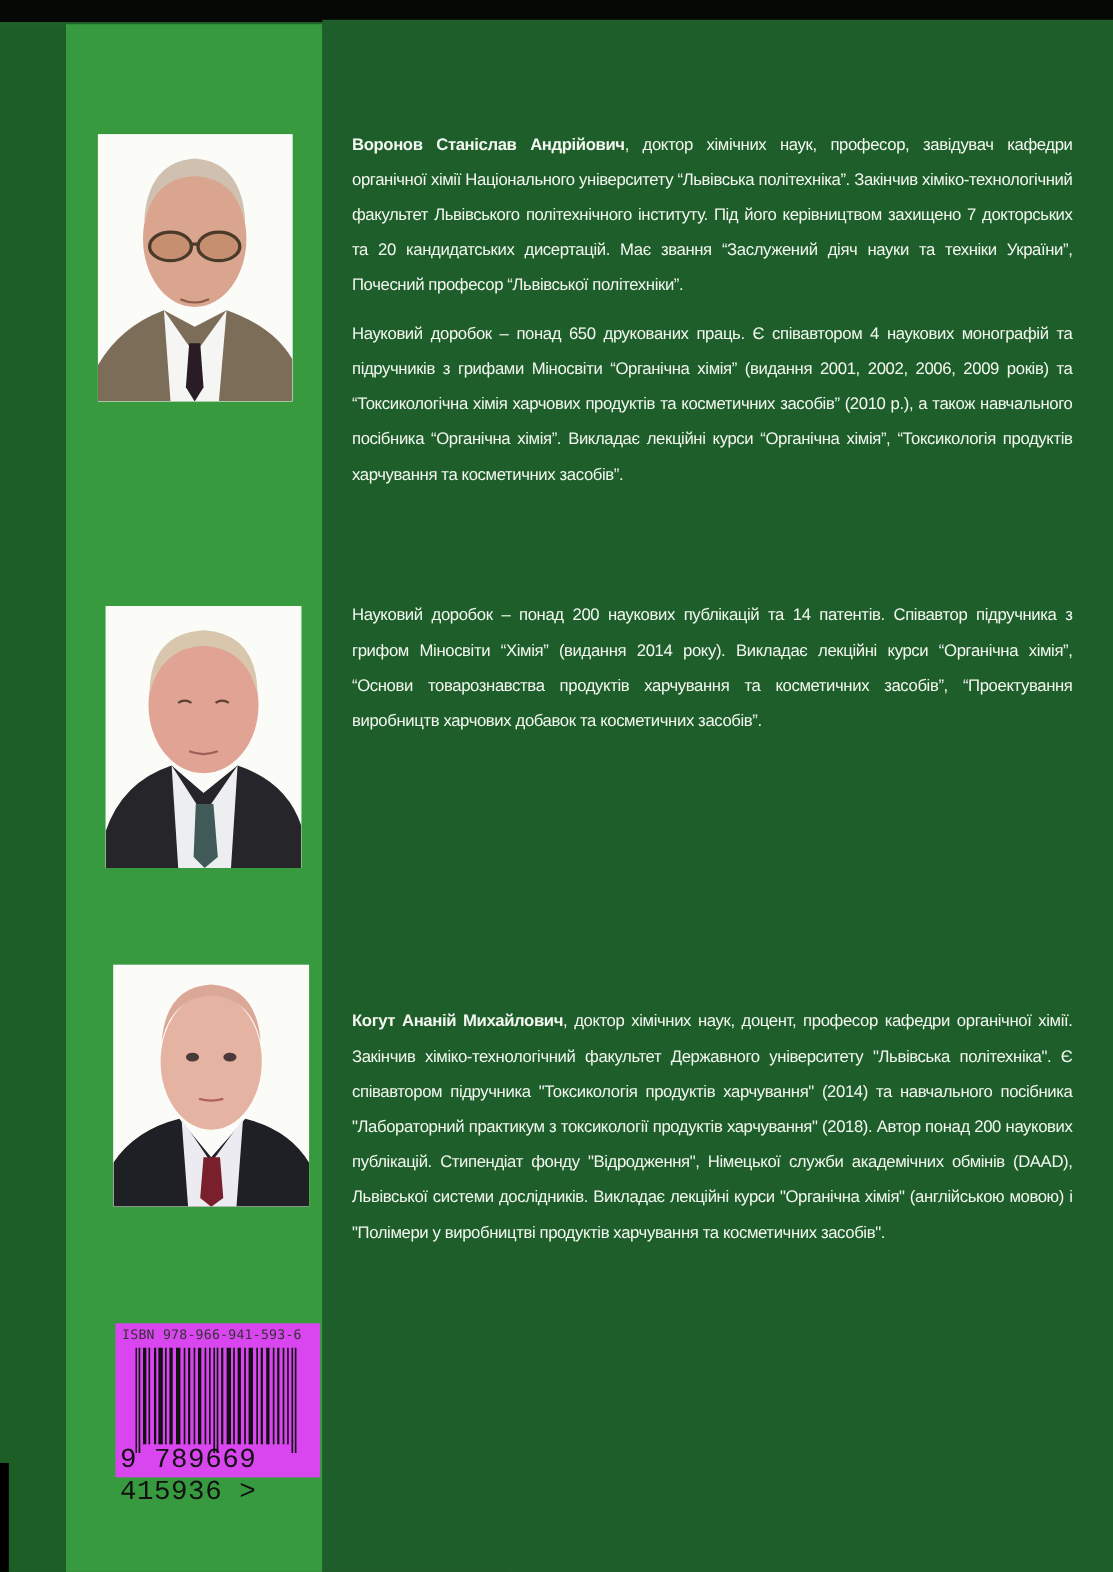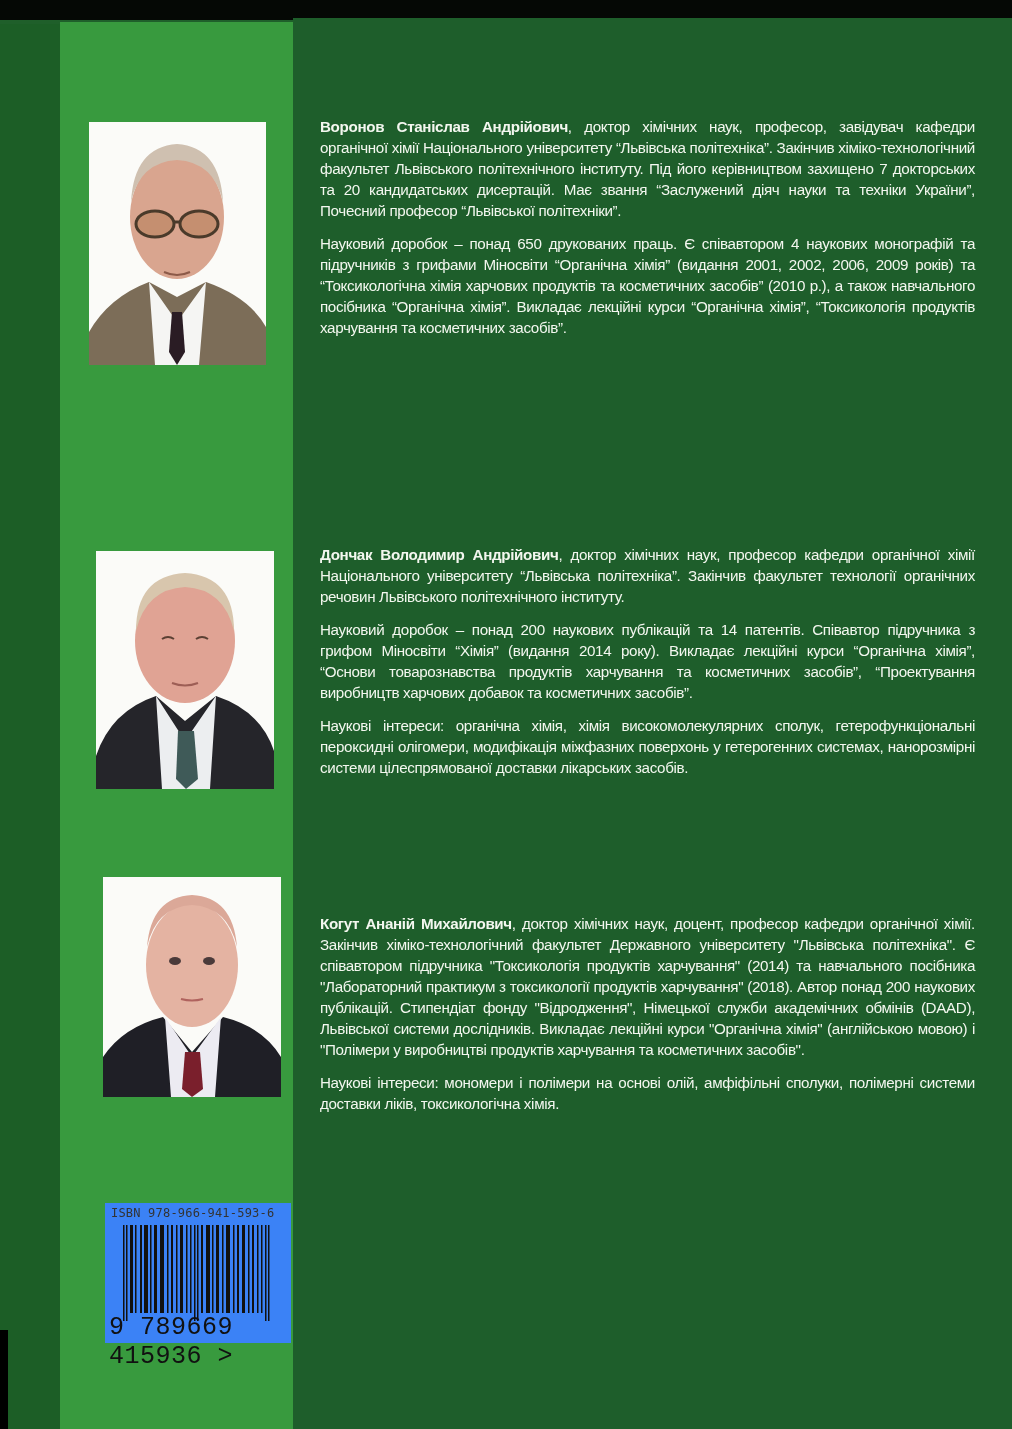--- a/index.html
+++ b/index.html
@@ -7,26 +7,26 @@
          font-family:"Liberation Sans", "DejaVu Sans", sans-serif; }
   .cover { position:absolute; left:0; top:20px; width:1012px; height:1409px; background:#1f5f2a; }
   .left-strip { position:absolute; left:0; top:24px; width:60px; height:1405px; background:#1c5e26; }
   .band { position:absolute; left:60px; top:22px; width:233px; height:1407px; background:#389a3e; }
   .main { position:absolute; left:293px; top:18px; width:719px; height:1411px; background:#1e5e2b; }
   .edge-black { position:absolute; left:0; top:1330px; width:8px; height:99px; background:#000; }
 
   .photo { position:absolute; background:#fff; overflow:hidden; }
   .photo svg { display:block; width:100%; height:100%; }
 
-  .bio { position:absolute; left:320px; width:655px; color:#f3f7ef; font-size:15.2px; line-height:21px;
+  .bio { position:absolute; left:320px; width:655px; color:#f3f7ef; font-size:15.2px; line-height:32px;
          text-align:justify; letter-spacing:-0.35px; }
   .bio p { margin:0 0 12px 0; }
   .bio b { font-weight:bold; }
 
-  .barcode-box { position:absolute; left:105px; top:1203px; width:186px; height:140px; background:#3b82f6; }
+  .barcode-box { position:absolute; left:105px; top:1203px; width:186px; height:140px; background:#d946ef; }
   .isbn-text { position:absolute; left:6px; top:3px; font-family:"DejaVu Sans Mono","Liberation Mono",monospace;
                font-size:12px; color:#333; letter-spacing:0.2px; }
   .bars { position:absolute; left:18px; top:22px; width:150px; height:96px; }
   .bar-digits { position:absolute; left:4px; top:110px; font-family:Liberation Mono, monospace; font-size:25px; color:#111;
                 letter-spacing:0.5px; background:transparent; }
 </style>
 </head>
 <body>
 
 <div class="cover"></div>
@@ -76,28 +76,25 @@
     <path d="M78 122 Q89 125 100 122" stroke="#b0635e" stroke-width="2" fill="none"></path>
   </svg>
 </div>
 
 <div class="bio" style="top:116px;">
   <p><b>Воронов Станіслав Андрійович</b><span>, доктор хімічних наук, професор, завідувач кафедри органічної хімії Національного університету “Львівська політехніка”. Закінчив хіміко-технологічний факультет Львівського політехнічного інституту. Під його керівництвом захищено 7 докторських та 20 кандидатських дисертацій. Має звання “Заслужений діяч науки та техніки України”, Почесний професор “Львівської політехніки”.</span></p>
   <p>Науковий доробок – понад 650 друкованих праць. Є співавтором 4 наукових монографій та підручників з грифами Міносвіти “Органічна хімія” (видання 2001, 2002, 2006, 2009 років) та “Токсикологічна хімія харчових продуктів та косметичних засобів” (2010 р.), а також навчального посібника “Органічна хімія”. Викладає лекційні курси “Органічна хімія”, “Токсикологія продуктів харчування та косметичних засобів”.</p>
 </div>
 
 <div class="bio" style="top:544px;">
-  <p><b>Дончак Володимир Андрійович</b><span>, доктор хімічних наук, професор кафедри органічної хімії Національного університету “Львівська політехніка”. Закінчив факультет технології органічних речовин Львівського політехнічного інституту.</span></p>
   <p>Науковий доробок – понад 200 наукових публікацій та 14 патентів. Співавтор підручника з грифом Міносвіти “Хімія” (видання 2014 року). Викладає лекційні курси “Органічна хімія”, “Основи товарознавства продуктів харчування та косметичних засобів”, “Проектування виробництв харчових добавок та косметичних засобів”.</p>
-  <p>Наукові інтереси: органічна хімія, хімія високомолекулярних сполук, гетерофункціональні пероксидні олігомери, модифікація міжфазних поверхонь у гетерогенних системах, нанорозмірні системи цілеспрямованої доставки лікарських засобів.</p>
 </div>
 
 <div class="bio" style="top:869px;margin-top:44px;">
   <p><b>Когут Ананій Михайлович</b><span>, доктор хімічних наук, доцент, професор кафедри органічної хімії. Закінчив хіміко-технологічний факультет Державного університету "Львівська політехніка". Є співавтором підручника "Токсикологія продуктів харчування" (2014) та навчального посібника "Лабораторний практикум з токсикології продуктів харчування" (2018). Автор понад 200 наукових публікацій. Стипендіат фонду "Відродження", Німецької служби академічних обмінів (DAAD), Львівської системи дослідників. Викладає лекційні курси "Органічна хімія" (англійською мовою) і "Полімери у виробництві продуктів харчування та косметичних засобів".</span></p>
-  <p>Наукові інтереси: мономери і полімери на основі олій, амфіфільні сполуки, полімерні системи доставки ліків, токсикологічна хімія.</p>
 </div>
 
 <div class="barcode-box">
   <div class="isbn-text">ISBN 978-966-941-593-6</div>
   <svg class="bars" viewBox="0 0 150 96" preserveAspectRatio="none">
     <g fill="#111">
       <rect x="0" y="0" width="1.5" height="96"></rect>
         <rect x="3" y="0" width="1.5" height="96"></rect>
       <rect x="7" y="0" width="3" height="88"></rect>
         <rect x="12" y="0" width="1.5" height="88"></rect>

